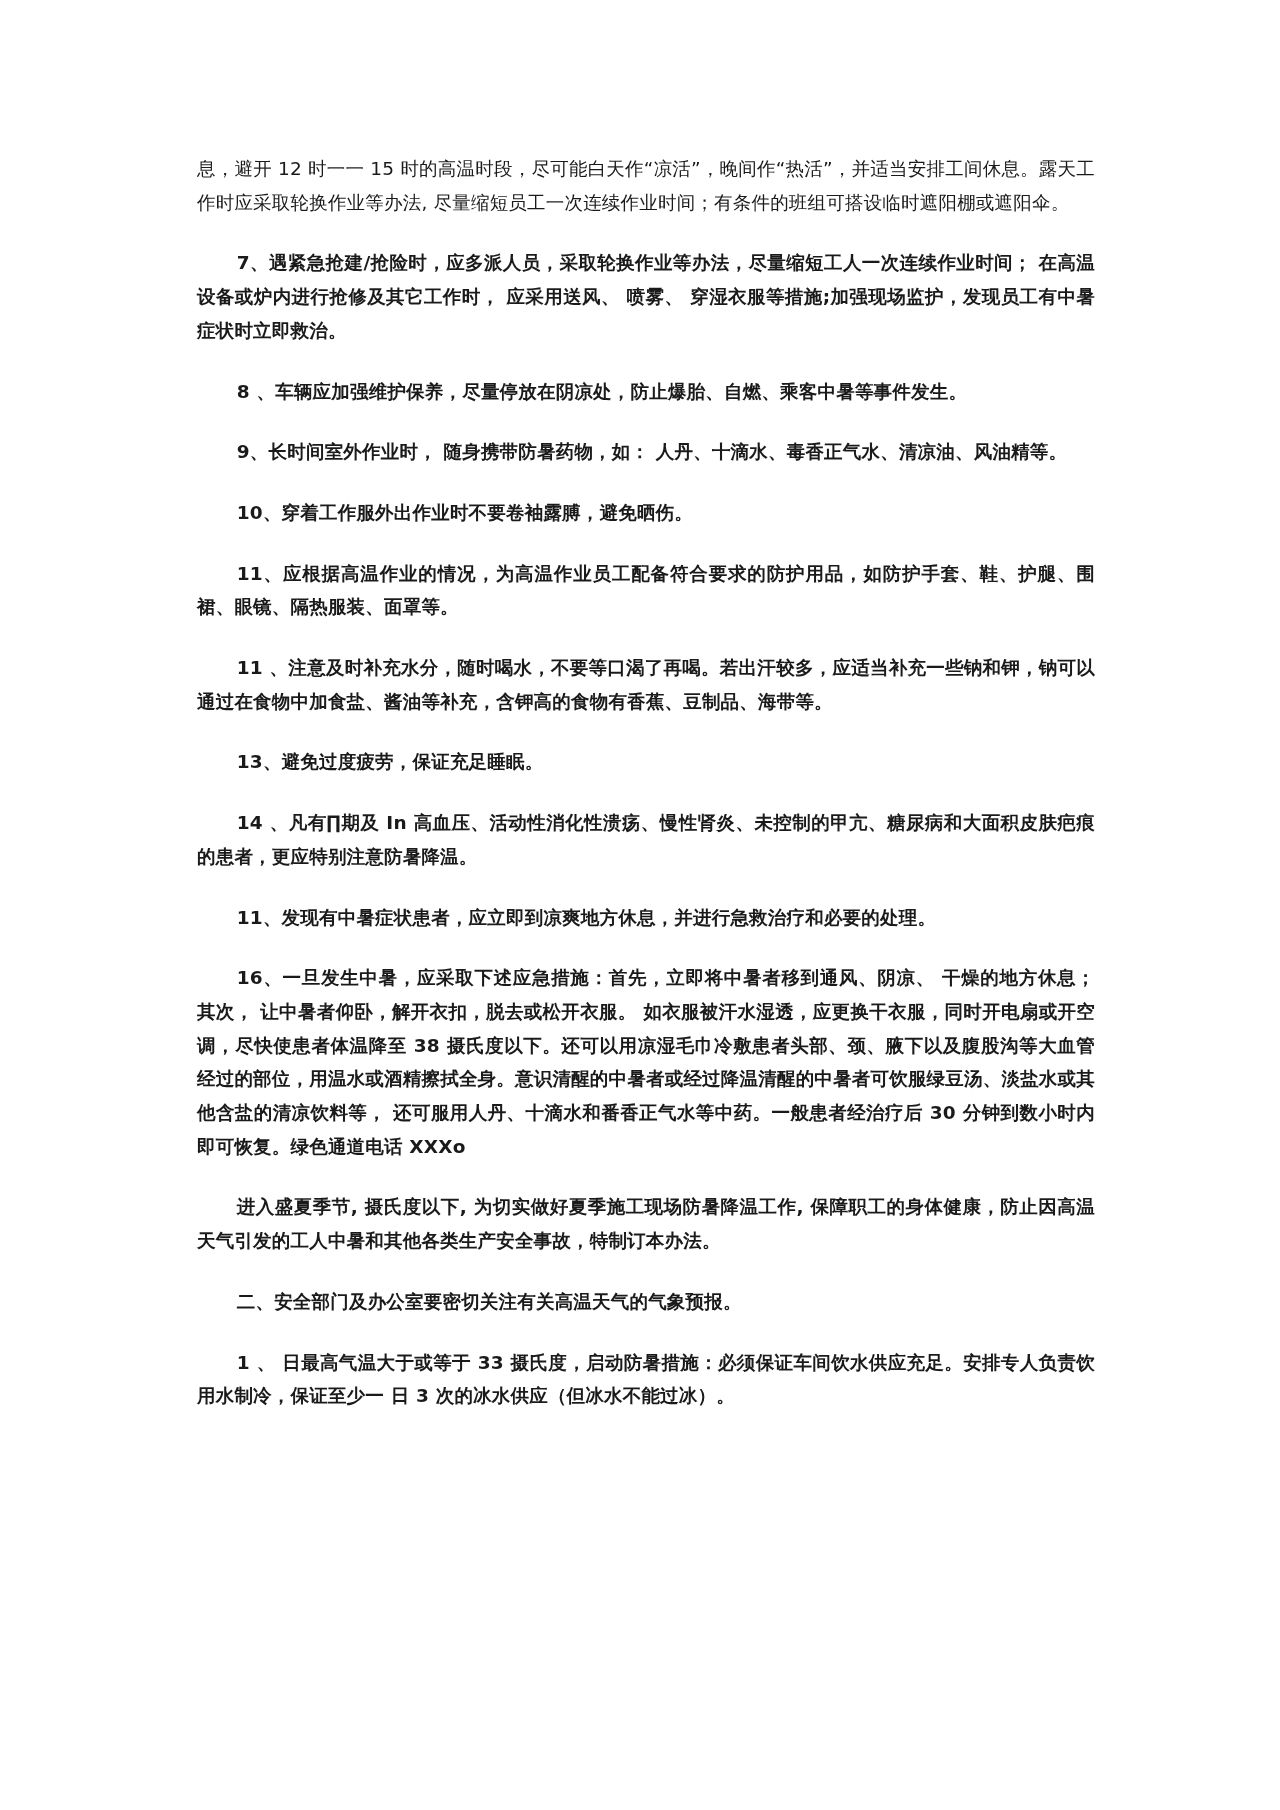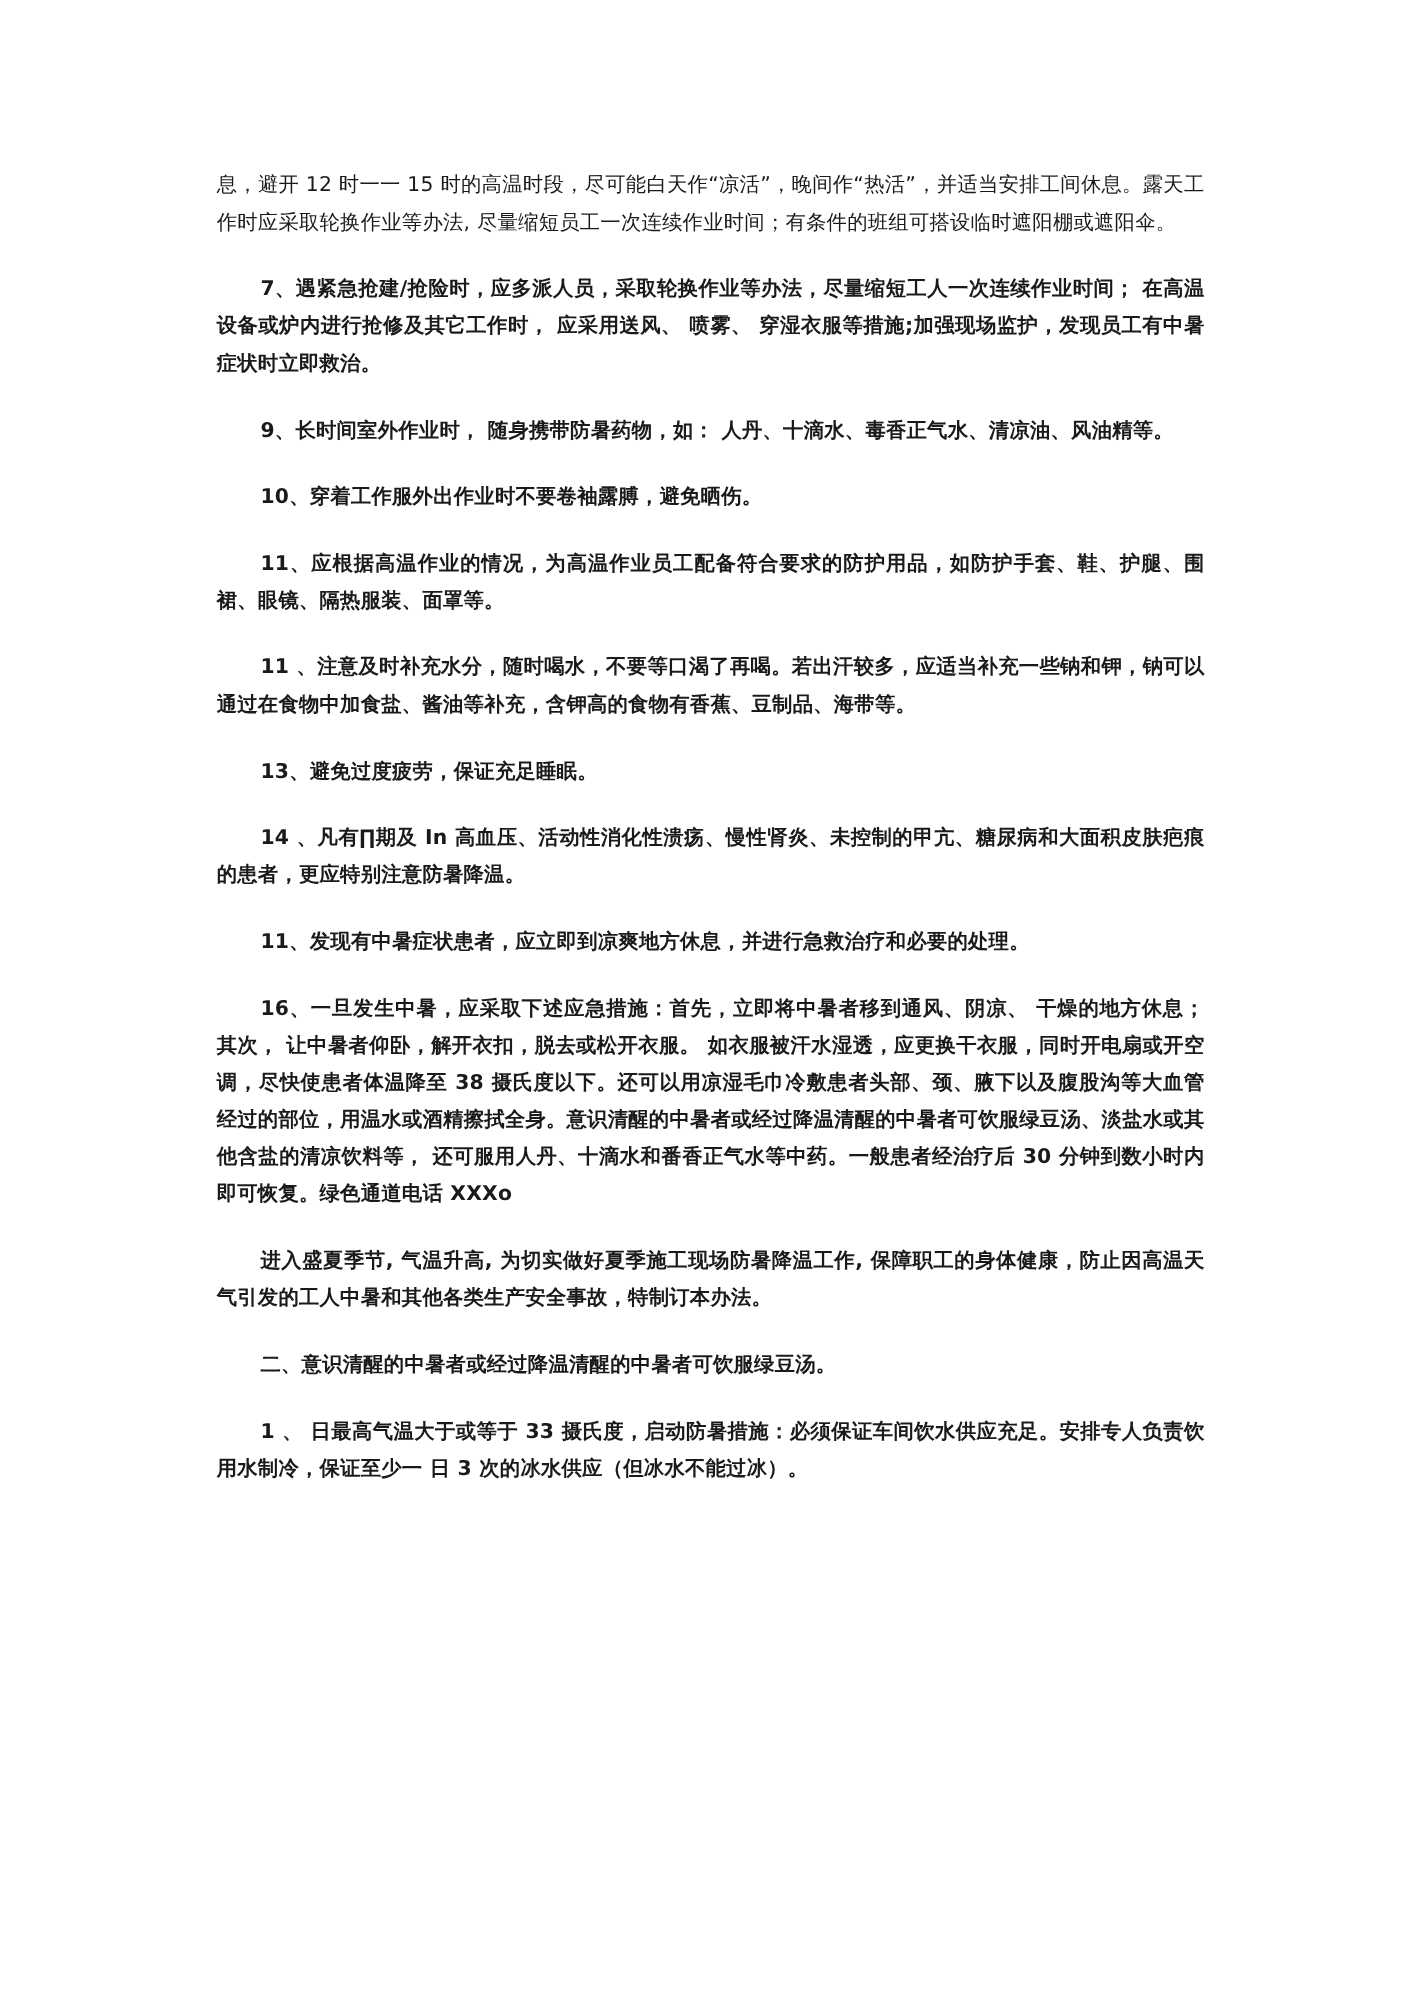--- a/index.html
+++ b/index.html
@@ -36,24 +36,25 @@
   .para.cont {
     text-indent: 0;
   }
 </style>
 </head>
 <body>
 
 <div class="page">
   <p class="para cont">息，避开 12 时一一 15 时的高温时段，尽可能白天作“凉活”，晚间作“热活”，并适当安排工间休息。露天工作时应采取轮换作业等办法, 尽量缩短员工一次连续作业时间；有条件的班组可搭设临时遮阳棚或遮阳伞。</p>
   <p class="para indent">7、遇紧急抢建/抢险时，应多派人员，采取轮换作业等办法，尽量缩短工人一次连续作业时间；  在高温设备或炉内进行抢修及其它工作时，  应采用送风、  喷雾、  穿湿衣服等措施;加强现场监护，发现员工有中暑症状时立即救治。</p>
+  <p class="para indent">8 、车辆应加强维护保养，尽量停放在阴凉处，防止爆胎、自燃、乘客中暑等事件发生。</p>
   <p class="para indent">9、长时间室外作业时，  随身携带防暑药物，如：  人丹、十滴水、毒香正气水、清凉油、风油精等。</p>
   <p class="para indent">10、穿着工作服外出作业时不要卷袖露膊，避免晒伤。</p>
   <p class="para indent">11、应根据高温作业的情况，为高温作业员工配备符合要求的防护用品，如防护手套、鞋、护腿、围裙、眼镜、隔热服装、面罩等。</p>
   <p class="para indent">11 、注意及时补充水分，随时喝水，不要等口渴了再喝。若出汗较多，应适当补充一些钠和钾，钠可以通过在食物中加食盐、酱油等补充，含钾高的食物有香蕉、豆制品、海带等。</p>
   <p class="para indent">13、避免过度疲劳，保证充足睡眠。</p>
   <p class="para indent">14 、凡有∏期及  In 高血压、活动性消化性溃疡、慢性肾炎、未控制的甲亢、糖尿病和大面积皮肤疤痕的患者，更应特别注意防暑降温。</p>
   <p class="para indent">11、发现有中暑症状患者，应立即到凉爽地方休息，并进行急救治疗和必要的处理。</p>
   <p class="para indent">16、一旦发生中暑，应采取下述应急措施：首先，立即将中暑者移到通风、阴凉、  干燥的地方休息；  其次，  让中暑者仰卧，解开衣扣，脱去或松开衣服。  如衣服被汗水湿透，应更换干衣服，同时开电扇或开空调，尽快使患者体温降至  38 摄氏度以下。还可以用凉湿毛巾冷敷患者头部、颈、腋下以及腹股沟等大血管经过的部位，用温水或酒精擦拭全身。意识清醒的中暑者或经过降温清醒的中暑者可饮服绿豆汤、淡盐水或其他含盐的清凉饮料等，  还可服用人丹、十滴水和番香正气水等中药。一般患者经治疗后  30 分钟到数小时内即可恢复。绿色通道电话  XXXo</p>
-  <p class="para indent">进入盛夏季节, 气温升高, 为切实做好夏季施工现场防暑降温工作, 保障职工的身体健康，防止因高温天气引发的工人中暑和其他各类生产安全事故，特制订本办法。</p>
-  <p class="para indent">二、意识清醒的中暑者或经过降温清醒的中暑者可饮服绿豆汤。</p>
+  <p class="para indent">进入盛夏季节, 摄氏度以下, 为切实做好夏季施工现场防暑降温工作, 保障职工的身体健康，防止因高温天气引发的工人中暑和其他各类生产安全事故，特制订本办法。</p>
+  <p class="para indent">二、安全部门及办公室要密切关注有关高温天气的气象预报。</p>
   <p class="para indent">1 、  日最高气温大于或等于  33 摄氏度，启动防暑措施：必须保证车间饮水供应充足。安排专人负责饮用水制冷，保证至少一  日  3 次的冰水供应（但冰水不能过冰）。</p>
 </div>
 
 </body></html>

